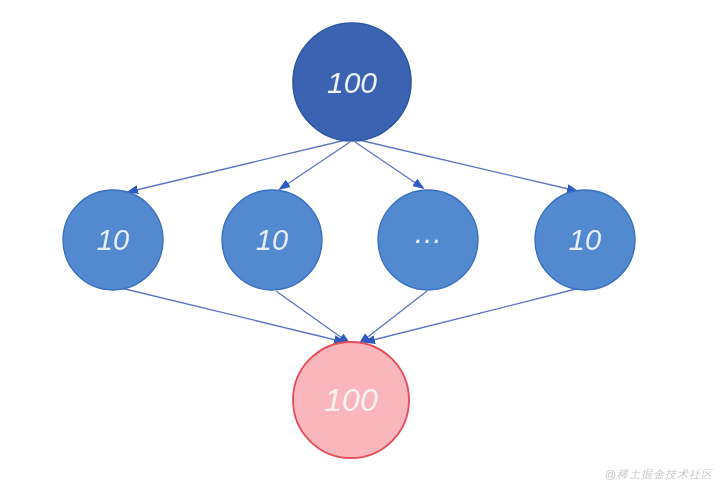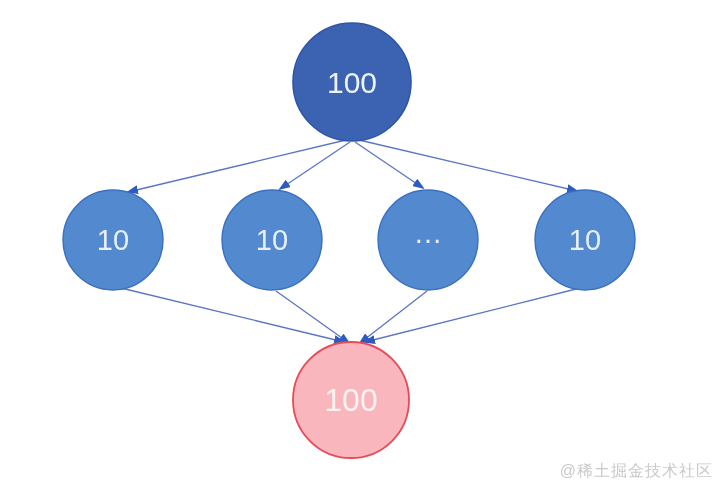--- a/index.html
+++ b/index.html
@@ -7,39 +7,40 @@
     padding: 0;
     background: #ffffff;
     font-family: "Liberation Sans", sans-serif;
   }
   .canvas-wrap {
     position: relative;
     width: 723px;
     height: 489px;
     background: #ffffff;
     overflow: hidden;
+    font-style: italic;
   }
   svg { display: block; }
   .edge {
     stroke-width: 1.3;
     fill: none;
   }
   .node-label {
     text-anchor: middle;
     font-family: "Liberation Sans", sans-serif;
     font-weight: 400;
   }
   .label-root { font-size: 30px; }
   .label-child { font-size: 29px; }
   .label-sink { font-size: 32px; }
   .watermark {
     position: absolute;
     right: 10px;
     bottom: 7px;
-    font-size: 16px;
+    font-size: 11px;
     color: #c9c9c9;
     letter-spacing: 1px;
     user-select: none;
     text-align: center;
   }
 </style>
 </head>
 <body>
 
 <div class="canvas-wrap">

